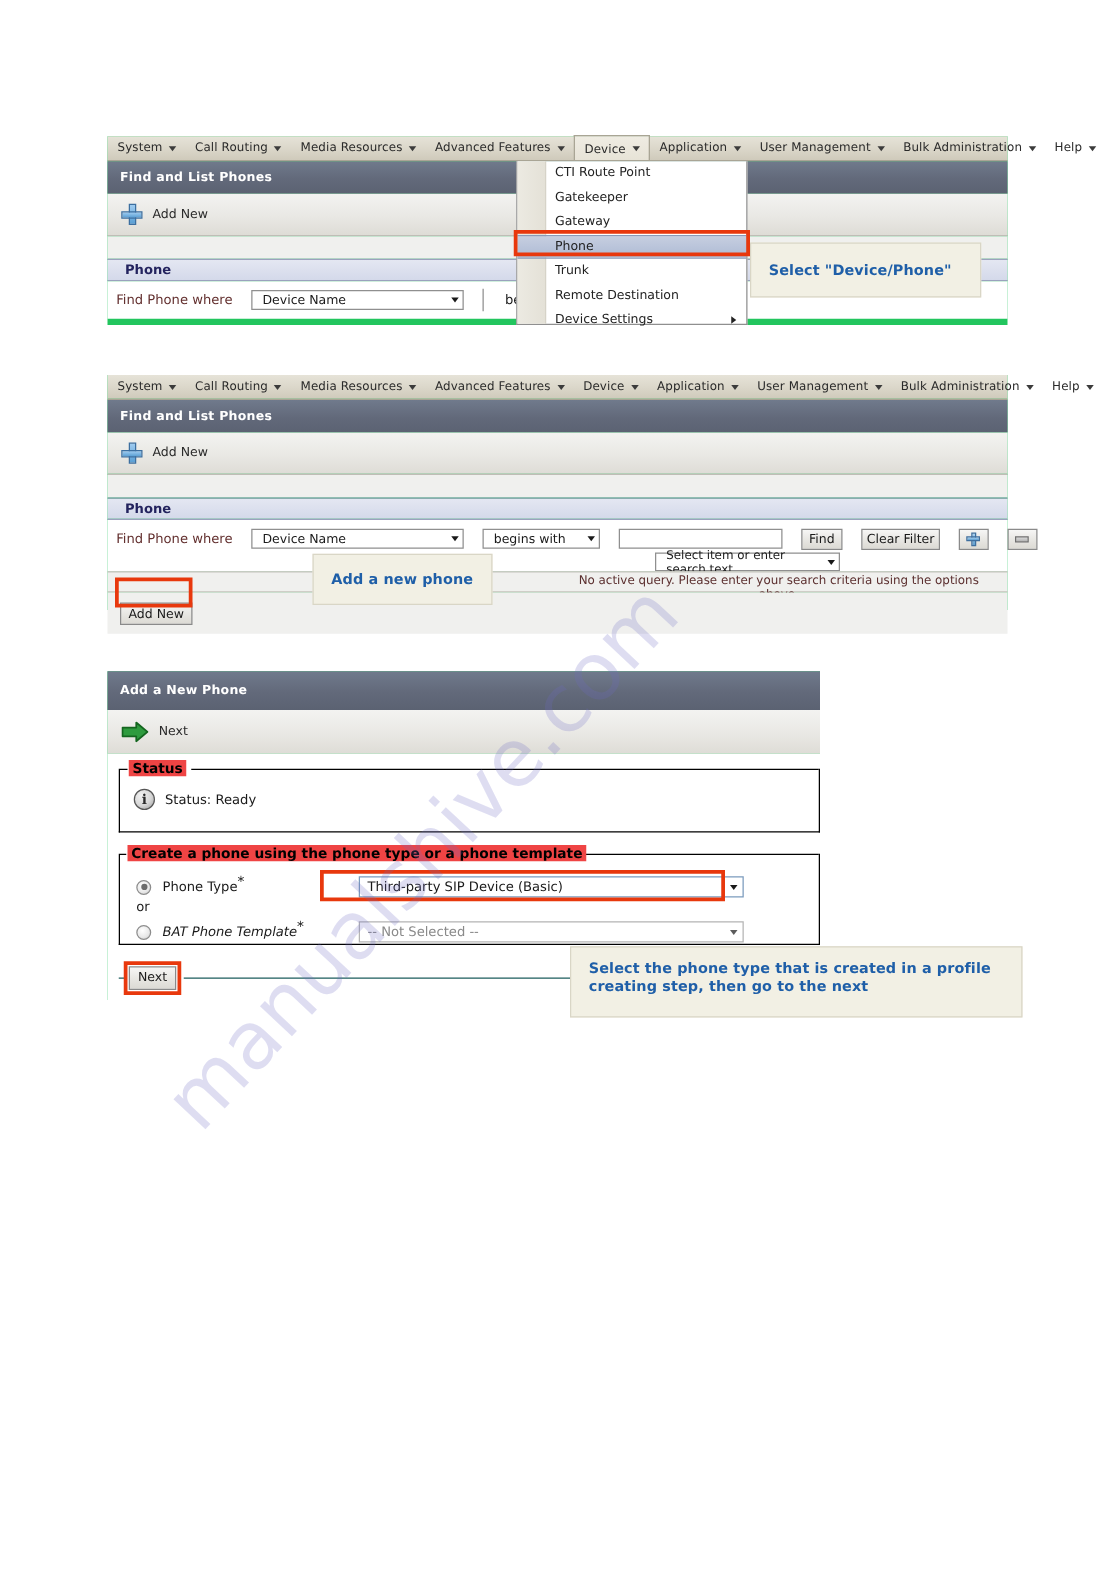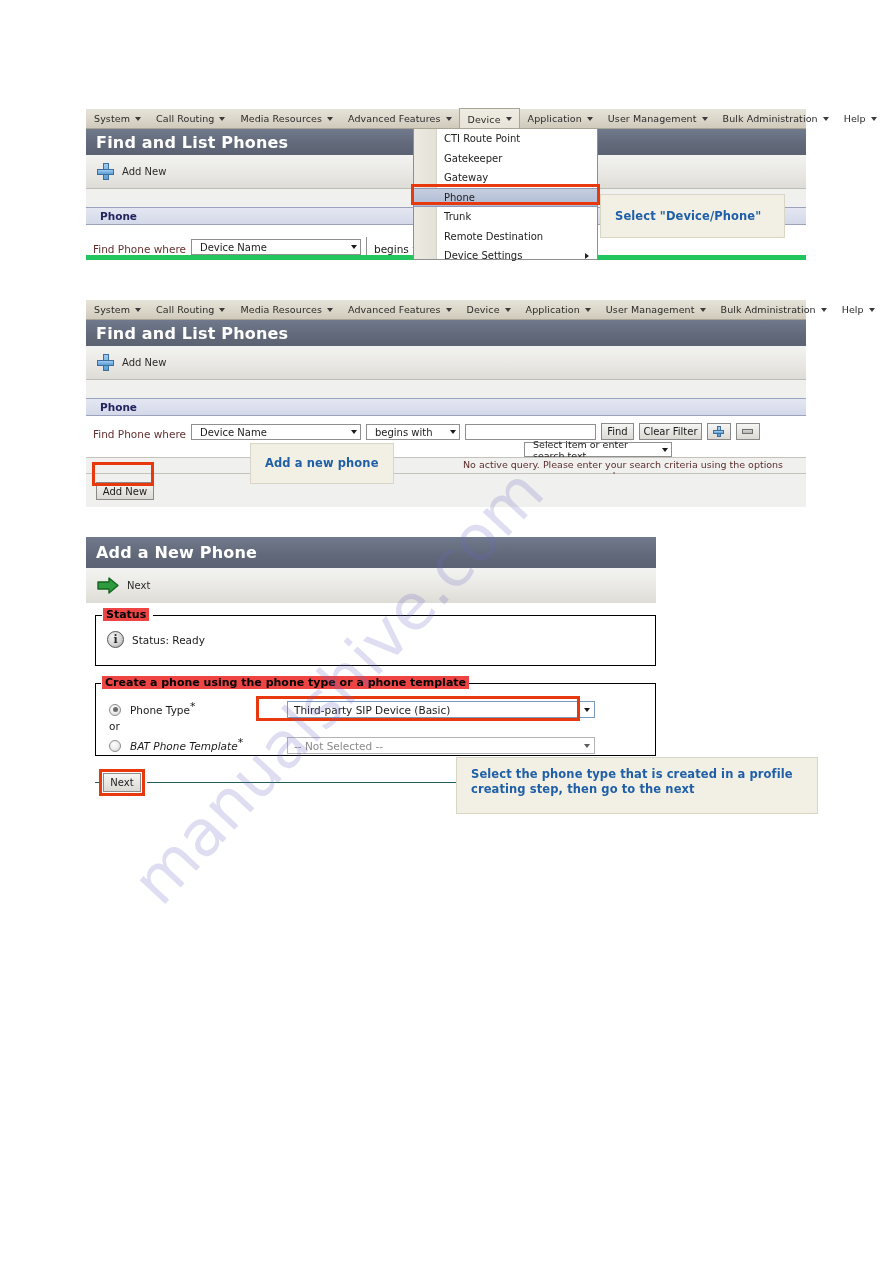--- a/index.html
+++ b/index.html
@@ -83,21 +83,21 @@
     border-top: 1px solid #a9a595;
     margin-top: -1px;
     padding-top: 1px;
   }
 
   
   .titlebar {
     height: 26px;
     background: linear-gradient(to bottom, #707a8c 0%, #62697a 55%, #5b6272 100%);
     color: #ffffff;
-    font-size: 16px;
+    font-size: 10px;
     font-weight: bold;
     display: flex;
     align-items: center;
     padding-left: 10px;
     box-sizing: border-box;
     letter-spacing: 0.2px;
   }
 
   
   .toolbar {
@@ -155,26 +155,26 @@
     padding-left: 14px;
     box-sizing: border-box;
     font-size: 10.5px;
     font-weight: bold;
     color: #23235e;
   }
 
   
   .searchrow {
     display: flex;
-    align-items: flex-end;
+    align-items: center;
     font-size: 10.5px;
     color: #5c2b2b;
     padding-left: 7px;
     box-sizing: border-box;
-    gap: 5px;
+    gap: 15px;
   }
   .searchrow .lbl { color: #63302f; white-space: nowrap; }
 
   .wsel {
     height: 16px;
     background: #ffffff;
     border: 1px solid #8f8f8f;
     box-sizing: border-box;
     display: flex;
     align-items: center;

